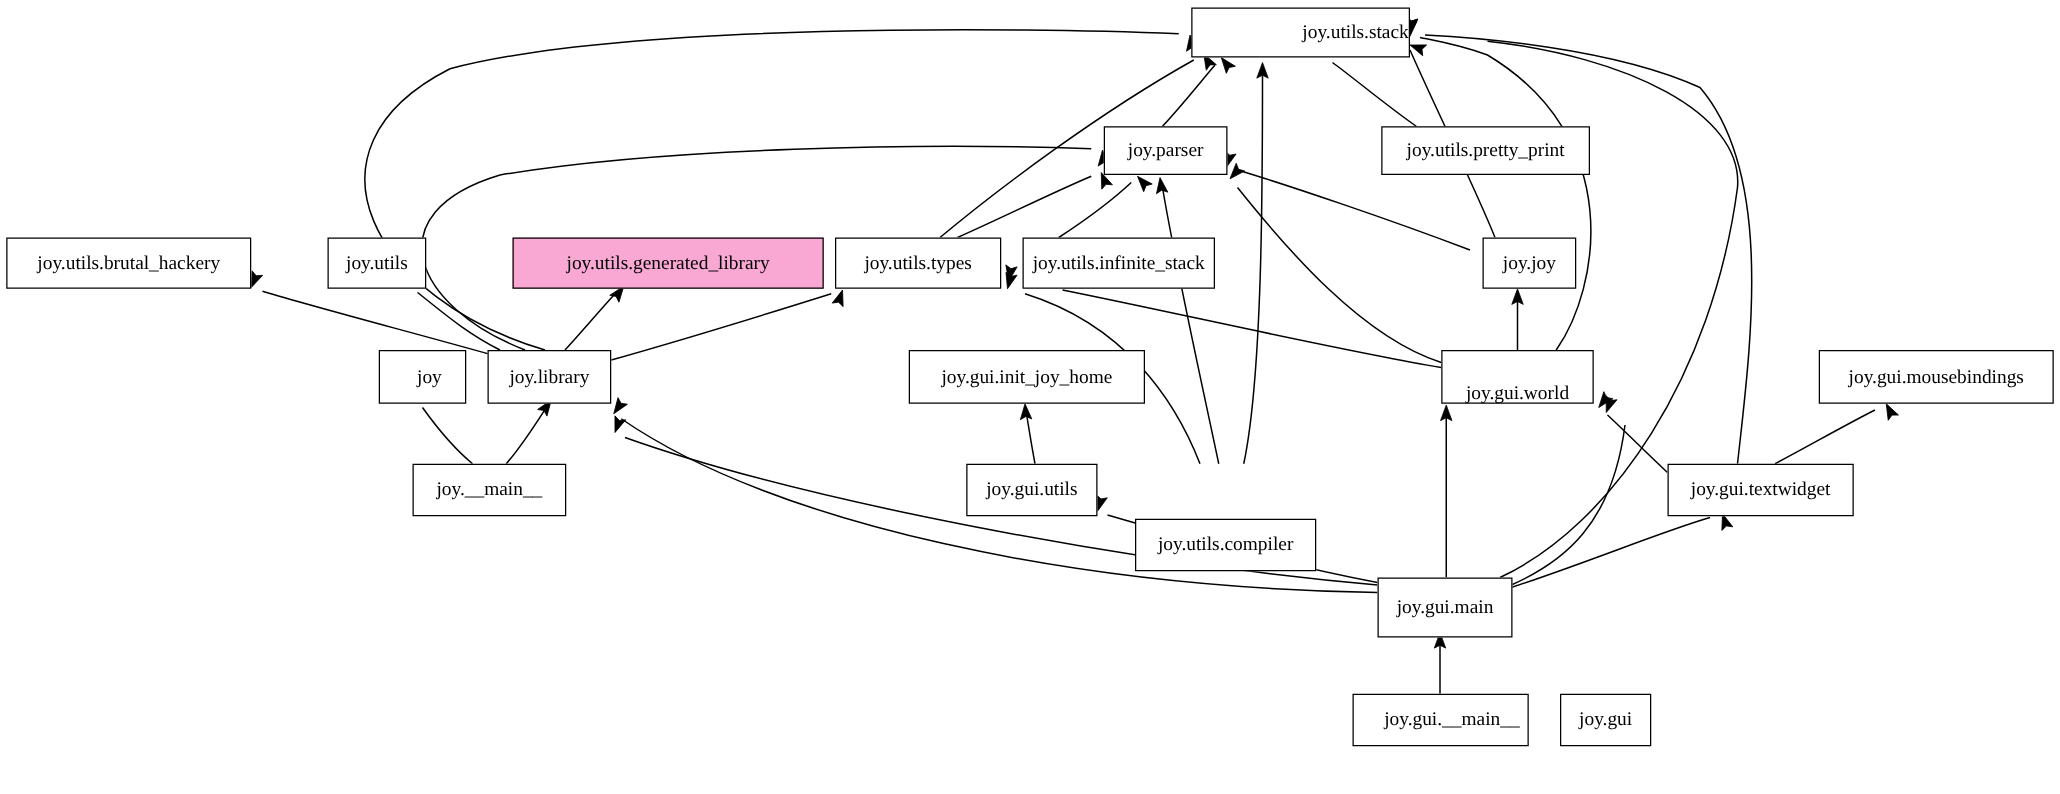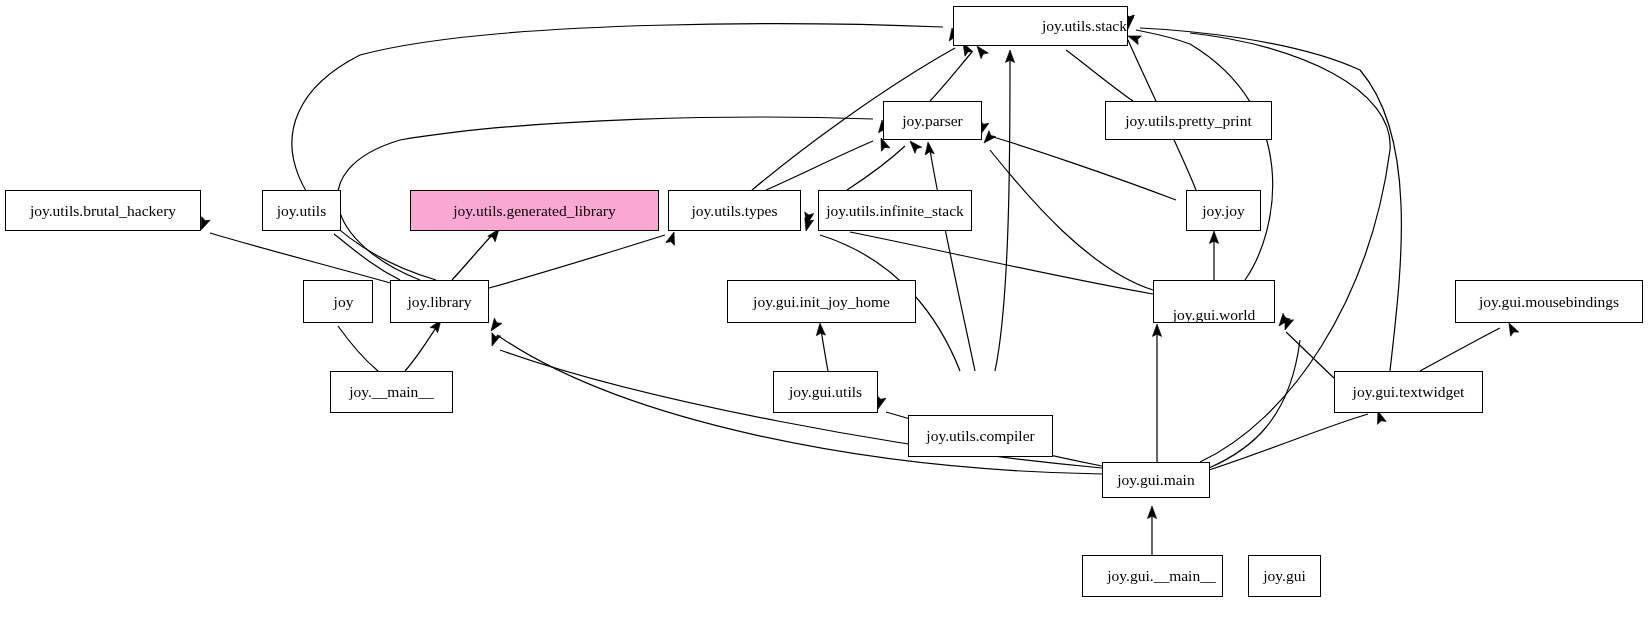--- a/index.html
+++ b/index.html
@@ -246,21 +246,21 @@
       </div>
       <div class="node-box" style="left: 773px; top: 371px; width: 105px; height: 42px; border-color: rgb(0, 0, 0); background: rgb(255, 255, 255);">
         <span class="node-label">joy.gui.utils</span>
       </div>
       <div class="node-box" style="left: 908px; top: 371px; width: 145px; height: 42px; border-color: rgb(0, 0, 0); background: rgb(255, 255, 255); margin-top: 44px;">
         <span class="node-label">joy.utils.compiler</span>
       </div>
       <div class="node-box" style="left: 1334px; top: 371px; width: 149px; height: 42px; border-color: rgb(0, 0, 0); background: rgb(255, 255, 255);">
         <span class="node-label">joy.gui.textwidget</span>
       </div>
-      <div class="node-box" style="left: 1102px; top: 462px; width: 108px; height: 36px; border-color: rgb(0, 0, 0); background: rgb(255, 255, 255);">
+      <div class="node-box" style="left: 1102px; top: 462px; width: 108px; height: 48px; border-color: rgb(0, 0, 0); background: rgb(255, 255, 255);">
         <span class="node-label">joy.gui.main</span>
       </div>
       <div class="node-box" style="left: 1082px; top: 555px; width: 141px; height: 42px; border-color: rgb(0, 0, 0); background: rgb(255, 255, 255); padding-left: 18px;">
         <span class="node-label">joy.gui.__main__</span>
       </div>
       <div class="node-box" style="left: 1248px; top: 555px; width: 73px; height: 42px; border-color: rgb(0, 0, 0); background: rgb(255, 255, 255); text-align: right;">
         <span class="node-label">joy.gui</span>
       </div>
     </div>
 

